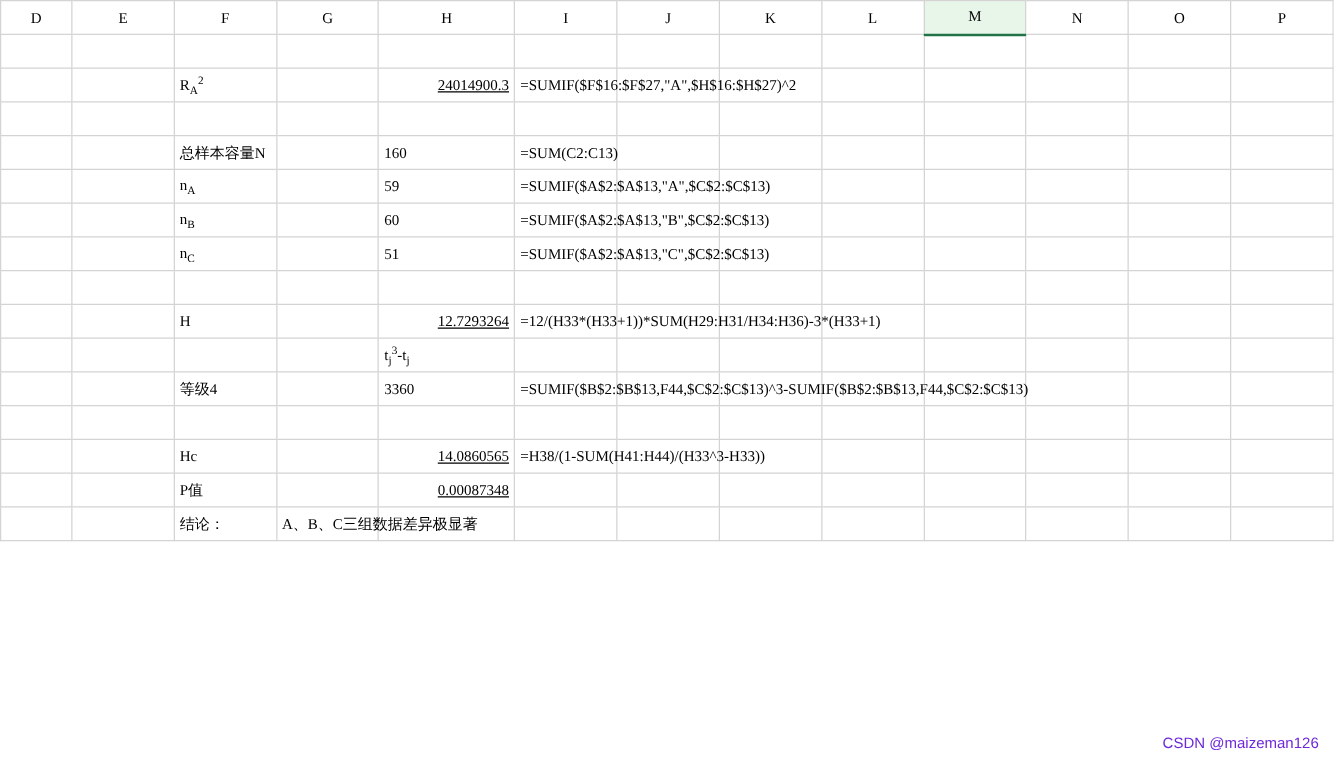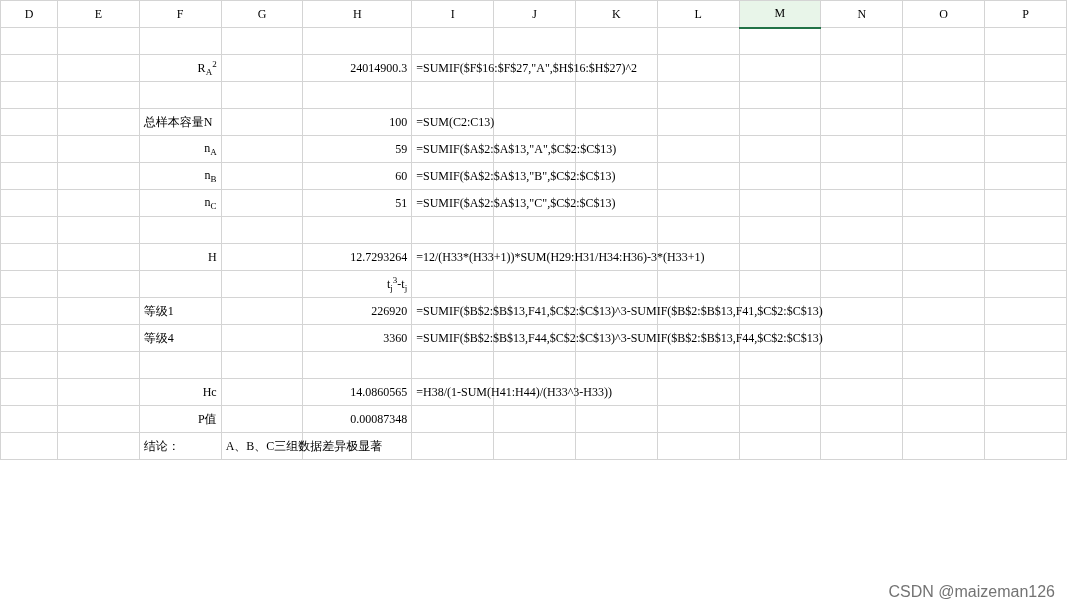--- a/index.html
+++ b/index.html
@@ -5,25 +5,25 @@
 * { box-sizing: border-box; margin: 0; padding: 0; }
 body { font-family: "SimSun", "宋体", serif; font-size: 12px; background: #fff; color: #000; }
 .sheet { position: relative; width: 1067px; height: 607px; }
 table { border-collapse: collapse; table-layout: fixed; width: 100%; }
 th, td { border: 1px solid #d4d4d4; height: 27px; padding: 0 4px; font-weight: normal; text-align: left; vertical-align: middle; overflow: visible; white-space: nowrap; }
 th { background: #fff; text-align: center; font-family: "SimSun", serif; }
 th.active { background: #e8f5e9; border-bottom: 2px solid #217346; }
 .col-D { width: 55px; } .col-E { width: 79px; } .col-F { width: 79px; } .col-G { width: 79px; }
 .col-H { width: 105px; } .col-I { width: 79px; } .col-J { width: 79px; } .col-K { width: 79px; }
 .col-L { width: 79px; } .col-M { width: 79px; } .col-N { width: 79px; } .col-O { width: 79px; } .col-P { width: 79px; }
-.center { text-align: right; }
-.right { text-align: right; }
+.center { text-align: left; }
+.right { text-align: right; text-decoration: underline; }
 .sub { font-size: 9px; vertical-align: sub; }
 .sup { font-size: 9px; vertical-align: super; }
-.watermark { position: absolute; bottom: 6px; right: 12px; color: #737373; font-family: Arial, sans-serif; font-size: 16px; }
+.watermark { position: absolute; bottom: 6px; right: 12px; color: #6d28d9; font-family: Arial, sans-serif; font-size: 12px; }
 </style>
 </head>
 <body>
 
 <div class="sheet">
 <table>
 <colgroup>
 <col class="col-D">
         <col class="col-E">
         <col class="col-F">
@@ -99,21 +99,21 @@
           <td></td>
           <td></td>
           <td></td>
           <td></td>
         </tr>
 <tr>
           <td></td>
           <td></td>
           <td>总样本容量N</td>
           <td></td>
-          <td class="center">100</td>
+          <td class="center">160</td>
           <td>=SUM(C2:C13)</td>
           <td></td>
           <td></td>
           <td></td>
           <td></td>
           <td></td>
           <td></td>
           <td></td>
         </tr>
 <tr>
@@ -191,35 +191,20 @@
           <td></td>
           <td></td>
         </tr>
 <tr>
           <td></td>
           <td></td>
           <td></td>
           <td></td>
           <td class="center">t<span class="sub">j</span><span class="sup">3</span>-t<span class="sub">j</span></td>
           <td></td>
-          <td></td>
-          <td></td>
-          <td></td>
-          <td></td>
-          <td></td>
-          <td></td>
-          <td></td>
-        </tr>
-<tr>
-          <td></td>
-          <td></td>
-          <td>等级1</td>
-          <td></td>
-          <td class="center">226920</td>
-          <td>=SUMIF($B$2:$B$13,F41,$C$2:$C$13)^3-SUMIF($B$2:$B$13,F41,$C$2:$C$13)</td>
           <td></td>
           <td></td>
           <td></td>
           <td></td>
           <td></td>
           <td></td>
           <td></td>
         </tr>
 <tr>
           <td></td>

